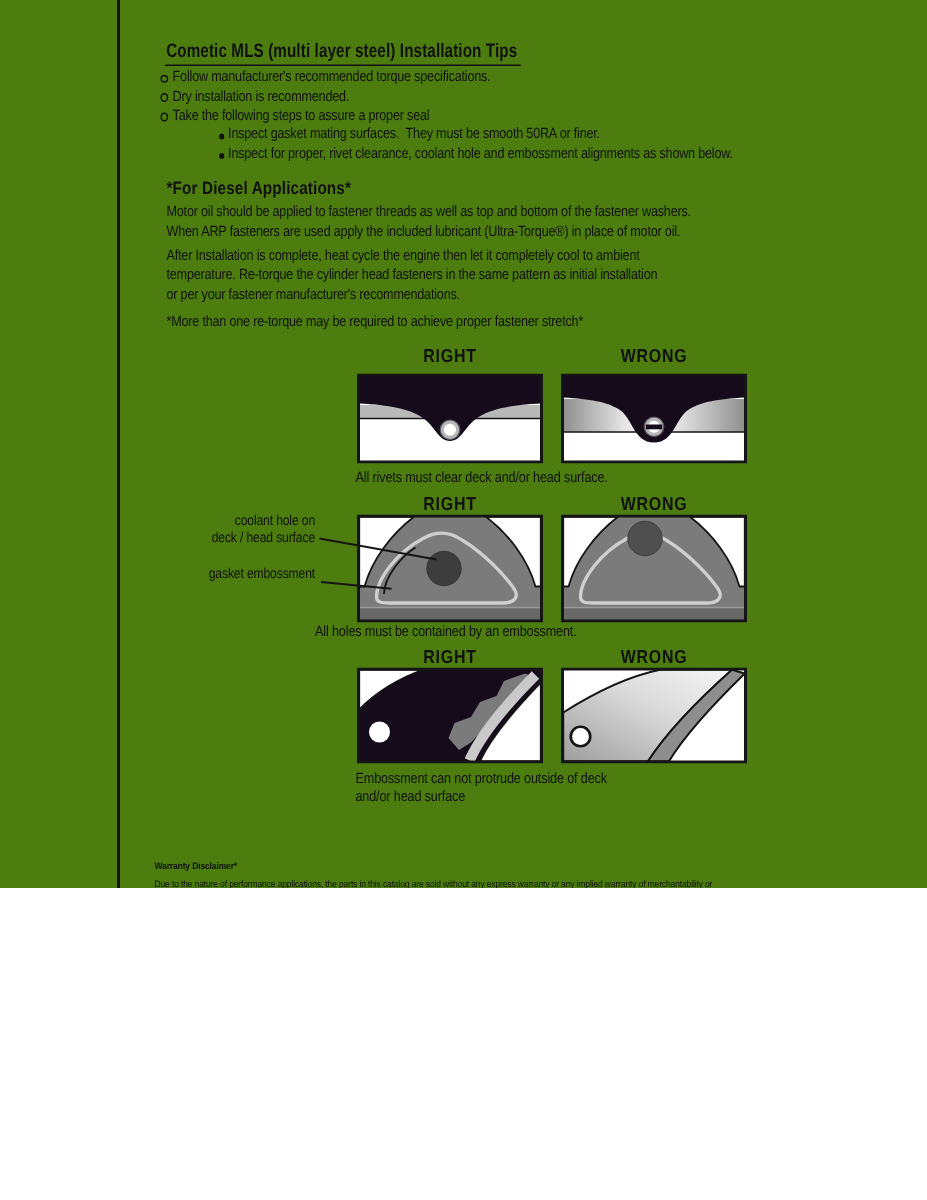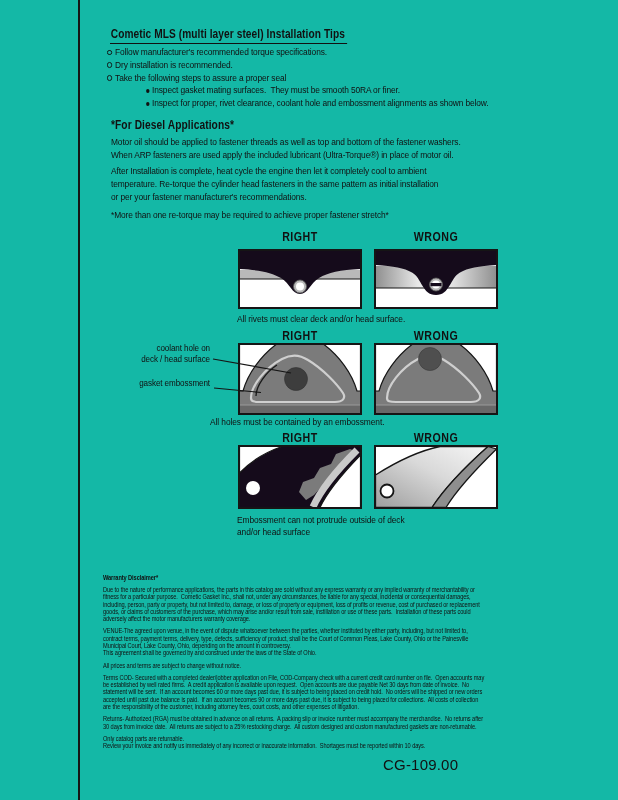--- a/index.html
+++ b/index.html
@@ -1,19 +1,19 @@
 <!DOCTYPE html>
 <html><head>
 <meta charset="utf-8">
 <style>
   html,body{margin:0;padding:0;background:#ffffff;}
   #page{
     position:relative;
-    width:618px;height:800px;
-    background:#14b8a6;
+    width:618px;height:592px;
+    background:#4d7c0f;
     font-family:"Liberation Sans", sans-serif;
     color:#111;
     overflow:hidden;
   }
   .abs{position:absolute;}
   .pre{white-space:pre-wrap;}
   .narrow{transform:scaleX(0.85);transform-origin:0 0;}
   .narrow-r{transform:scaleX(0.85);transform-origin:100% 0;}
 
   #left-rule{left:78px;top:0;width:2px;height:800px;background:#151515;}

